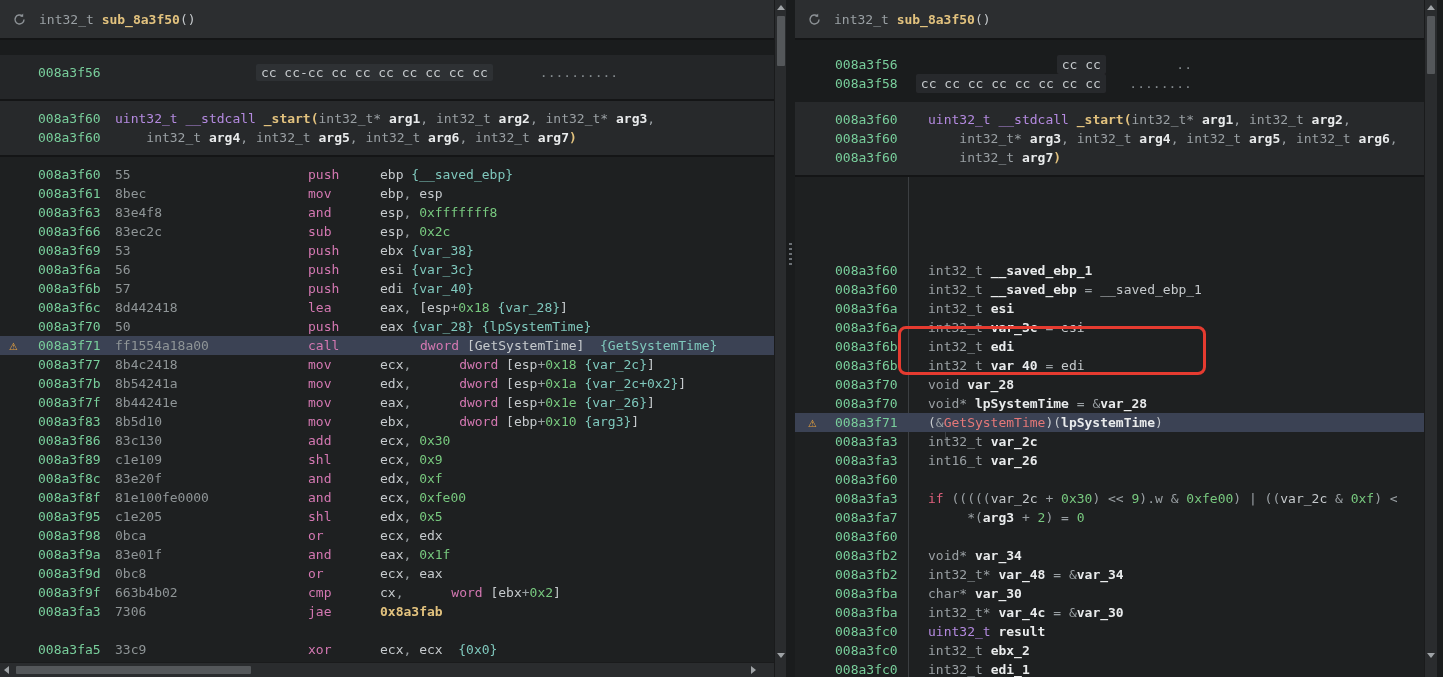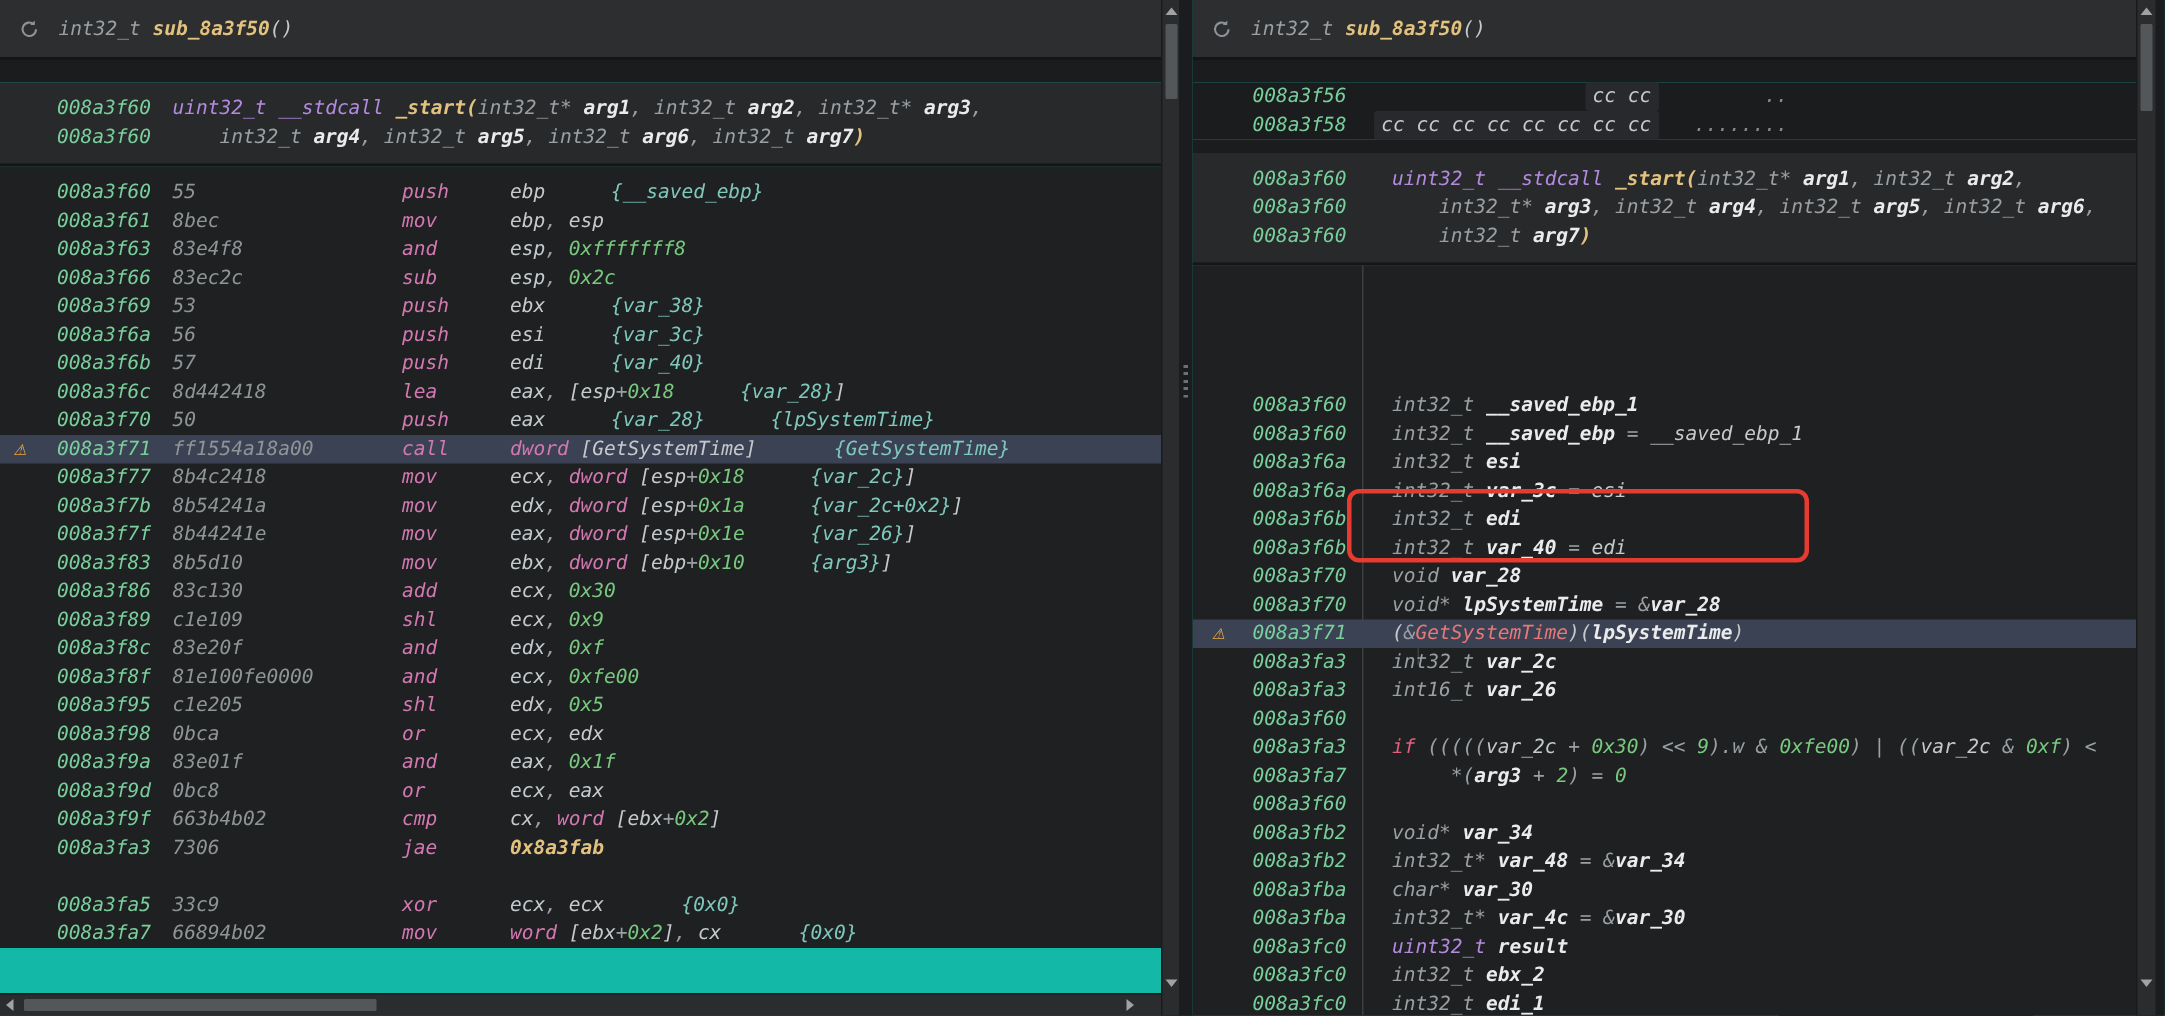--- a/index.html
+++ b/index.html
@@ -1,19 +1,19 @@
 <!DOCTYPE html>
 <html><head>
 <meta charset="utf-8">
 <style>
   html,body{margin:0;padding:0;background:#101112;}
   .app{position:relative;width:1443px;height:677px;background:#1a1c1d;overflow:hidden;
        font-family:"DejaVu Sans Mono","Liberation Mono",monospace;font-size:13px;line-height:19px;
        -webkit-font-smoothing:antialiased;}
-  .pane{position:absolute;top:0;bottom:0;overflow:hidden;background:#14b8a6;font-style:italic;}
+  .pane{position:absolute;top:0;bottom:0;overflow:hidden;background:#fca5a5;}
   .pane-left{left:0;width:774px;}
   .pane-right{left:795px;width:629px;}
   .pane-header{height:38px;background:#2c2e30;border-bottom:2px solid #141516;
                display:flex;align-items:center;padding-left:12px;white-space:pre;}
   .pane-header .hdr-text{margin-left:12px;}
   .gap{background:#1a1c1d;}
   .band-cc-l{height:36px;background:#242628;border-bottom:2px solid #141516;padding-top:8px;white-space:pre;}
   .band-sig{background:#27292b;border-bottom:2px solid #141516;padding:8px 0;white-space:pre;}
   .cc-dark{background:#1a1c1d;padding-top:0;white-space:pre;}
   .body-sec{background:#1e2021;padding-top:8px;white-space:pre;position:relative;}
@@ -27,26 +27,26 @@
   .r-row{padding-left:40px;}
   .r-addr{display:inline-block;width:73px;}
   .r-code{padding-left:20px;}
   .warn{position:absolute;top:0;font-size:14px;color:#eca43c;line-height:19px;}
   .warn-l{left:9px;} .warn-r{left:13px;}
   .chip{background:#2e3134;border-radius:2px;padding:1px 5px;}
   .chip-r{background:#27292c;border-radius:2px;padding:2px 5px;}
   
   .tk-a{color:#79cf9c;}            
   .tk-b{color:#8f9597;}            
-  .tk-m{color:#d478b2;}            
+  .tk-m{color:#d478b2;margin-left:40px;}            
   .tk-r{color:#c6cacd;}            
   .tk-w{color:#e9ebec;font-weight:bold;} 
   .tk-o{color:#9aa0a4;}            
   .tk-n{color:#78c97f;}            
-  .tk-t{color:#7fc8bd;margin-left:36px;}            
+  .tk-t{color:#7fc8bd;}            
   .tk-y{color:#e2c27e;font-weight:bold;} 
   .tk-p{color:#b48ae0;}            
   .tk-g{color:#9aa0a4;}            
   .tk-k{color:#e0607d;}            
   .tk-s{color:#e57878;}            
   .tk-d{color:#848a8e;}            
   .tk-c{color:#c6cacd;}            
   
   .guide{position:absolute;width:1px;background:#3c3f42;}
   .red-box{position:absolute;left:103px;top:326px;width:302px;height:43px;
@@ -77,20 +77,21 @@
 
   <div class="pane pane-left">
     <div class="pane-header">
       <svg class="refresh-svg" width="15" height="15" viewBox="0 0 15 15">
         <path d="M12 7.5a4.5 4.5 0 1 1-1.4-3.25" fill="none" stroke="#8d9296" stroke-width="1.4"></path>
         <path d="M11.2 1.6v3.1H8.1z" fill="#8d9296"></path>
       </svg>
       <span class="hdr-text" id="l-header"><span class="tk-g">int32_t </span><span class="tk-y">sub_8a3f50</span><span class="tk-r">()</span></span>
     </div>
     <div class="gap" style="height:15px"></div>
+    <div class="band-cc-l" id="l-ccband"><div class="row l-row"><span class="l-addr tk-a">008a3f56</span><span class="tk-o">                  </span><span class="chip tk-c">cc cc-cc cc cc cc cc cc cc cc</span><span class="tk-o">      </span><span class="tk-d">..........</span></div></div>
     <div class="band-sig" id="l-sigband"><div class="row sig-row-l"><span class="l-addr tk-a">008a3f60</span><span class="tk-p">uint32_t </span><span class="tk-p">__stdcall </span><span class="tk-y">_start</span><span class="tk-y">(</span><span class="tk-g">int32_t* </span><span class="tk-w">arg1</span><span class="tk-o">, </span><span class="tk-g">int32_t </span><span class="tk-w">arg2</span><span class="tk-o">, </span><span class="tk-g">int32_t* </span><span class="tk-w">arg3</span><span class="tk-o">,</span></div><div class="row sig-row-l"><span class="l-addr tk-a">008a3f60</span><span class="tk-g">    int32_t </span><span class="tk-w">arg4</span><span class="tk-o">, </span><span class="tk-g">int32_t </span><span class="tk-w">arg5</span><span class="tk-o">, </span><span class="tk-g">int32_t </span><span class="tk-w">arg6</span><span class="tk-o">, </span><span class="tk-g">int32_t </span><span class="tk-w">arg7</span><span class="tk-y">)</span></div></div>
     <div class="body-sec" id="l-body"><div class="row l-row"><span class="l-addr tk-a">008a3f60</span><span class="l-bytes tk-b">55</span><span class="l-mn tk-m">push</span><span class="tk-r">ebp</span><span class="tk-o"> </span><span class="tk-t">{__saved_ebp}</span></div><div class="row l-row"><span class="l-addr tk-a">008a3f61</span><span class="l-bytes tk-b">8bec</span><span class="l-mn tk-m">mov</span><span class="tk-r">ebp</span><span class="tk-o">, </span><span class="tk-r">esp</span></div><div class="row l-row"><span class="l-addr tk-a">008a3f63</span><span class="l-bytes tk-b">83e4f8</span><span class="l-mn tk-m">and</span><span class="tk-r">esp</span><span class="tk-o">, </span><span class="tk-n">0xfffffff8</span></div><div class="row l-row"><span class="l-addr tk-a">008a3f66</span><span class="l-bytes tk-b">83ec2c</span><span class="l-mn tk-m">sub</span><span class="tk-r">esp</span><span class="tk-o">, </span><span class="tk-n">0x2c</span></div><div class="row l-row"><span class="l-addr tk-a">008a3f69</span><span class="l-bytes tk-b">53</span><span class="l-mn tk-m">push</span><span class="tk-r">ebx</span><span class="tk-o"> </span><span class="tk-t">{var_38}</span></div><div class="row l-row"><span class="l-addr tk-a">008a3f6a</span><span class="l-bytes tk-b">56</span><span class="l-mn tk-m">push</span><span class="tk-r">esi</span><span class="tk-o"> </span><span class="tk-t">{var_3c}</span></div><div class="row l-row"><span class="l-addr tk-a">008a3f6b</span><span class="l-bytes tk-b">57</span><span class="l-mn tk-m">push</span><span class="tk-r">edi</span><span class="tk-o"> </span><span class="tk-t">{var_40}</span></div><div class="row l-row"><span class="l-addr tk-a">008a3f6c</span><span class="l-bytes tk-b">8d442418</span><span class="l-mn tk-m">lea</span><span class="tk-r">eax</span><span class="tk-o">, </span><span class="tk-r">[</span><span class="tk-r">esp</span><span class="tk-o">+</span><span class="tk-n">0x18</span><span class="tk-o"> </span><span class="tk-t">{var_28}</span><span class="tk-r">]</span></div><div class="row l-row"><span class="l-addr tk-a">008a3f70</span><span class="l-bytes tk-b">50</span><span class="l-mn tk-m">push</span><span class="tk-r">eax</span><span class="tk-o"> </span><span class="tk-t">{var_28}</span><span class="tk-o"> </span><span class="tk-t">{lpSystemTime}</span></div><div class="row l-row hl"><span class="warn warn-l">⚠</span><span class="l-addr tk-a">008a3f71</span><span class="l-bytes tk-b">ff1554a18a00</span><span class="l-mn tk-m">call</span><span class="tk-m">dword </span><span class="tk-r">[</span><span class="tk-r">GetSystemTime</span><span class="tk-r">]</span><span class="tk-o">  </span><span class="tk-t">{GetSystemTime}</span></div><div class="row l-row"><span class="l-addr tk-a">008a3f77</span><span class="l-bytes tk-b">8b4c2418</span><span class="l-mn tk-m">mov</span><span class="tk-r">ecx</span><span class="tk-o">, </span><span class="tk-m">dword </span><span class="tk-r">[</span><span class="tk-r">esp</span><span class="tk-o">+</span><span class="tk-n">0x18</span><span class="tk-o"> </span><span class="tk-t">{var_2c}</span><span class="tk-r">]</span></div><div class="row l-row"><span class="l-addr tk-a">008a3f7b</span><span class="l-bytes tk-b">8b54241a</span><span class="l-mn tk-m">mov</span><span class="tk-r">edx</span><span class="tk-o">, </span><span class="tk-m">dword </span><span class="tk-r">[</span><span class="tk-r">esp</span><span class="tk-o">+</span><span class="tk-n">0x1a</span><span class="tk-o"> </span><span class="tk-t">{var_2c+0x2}</span><span class="tk-r">]</span></div><div class="row l-row"><span class="l-addr tk-a">008a3f7f</span><span class="l-bytes tk-b">8b44241e</span><span class="l-mn tk-m">mov</span><span class="tk-r">eax</span><span class="tk-o">, </span><span class="tk-m">dword </span><span class="tk-r">[</span><span class="tk-r">esp</span><span class="tk-o">+</span><span class="tk-n">0x1e</span><span class="tk-o"> </span><span class="tk-t">{var_26}</span><span class="tk-r">]</span></div><div class="row l-row"><span class="l-addr tk-a">008a3f83</span><span class="l-bytes tk-b">8b5d10</span><span class="l-mn tk-m">mov</span><span class="tk-r">ebx</span><span class="tk-o">, </span><span class="tk-m">dword </span><span class="tk-r">[</span><span class="tk-r">ebp</span><span class="tk-o">+</span><span class="tk-n">0x10</span><span class="tk-o"> </span><span class="tk-t">{arg3}</span><span class="tk-r">]</span></div><div class="row l-row"><span class="l-addr tk-a">008a3f86</span><span class="l-bytes tk-b">83c130</span><span class="l-mn tk-m">add</span><span class="tk-r">ecx</span><span class="tk-o">, </span><span class="tk-n">0x30</span></div><div class="row l-row"><span class="l-addr tk-a">008a3f89</span><span class="l-bytes tk-b">c1e109</span><span class="l-mn tk-m">shl</span><span class="tk-r">ecx</span><span class="tk-o">, </span><span class="tk-n">0x9</span></div><div class="row l-row"><span class="l-addr tk-a">008a3f8c</span><span class="l-bytes tk-b">83e20f</span><span class="l-mn tk-m">and</span><span class="tk-r">edx</span><span class="tk-o">, </span><span class="tk-n">0xf</span></div><div class="row l-row"><span class="l-addr tk-a">008a3f8f</span><span class="l-bytes tk-b">81e100fe0000</span><span class="l-mn tk-m">and</span><span class="tk-r">ecx</span><span class="tk-o">, </span><span class="tk-n">0xfe00</span></div><div class="row l-row"><span class="l-addr tk-a">008a3f95</span><span class="l-bytes tk-b">c1e205</span><span class="l-mn tk-m">shl</span><span class="tk-r">edx</span><span class="tk-o">, </span><span class="tk-n">0x5</span></div><div class="row l-row"><span class="l-addr tk-a">008a3f98</span><span class="l-bytes tk-b">0bca</span><span class="l-mn tk-m">or</span><span class="tk-r">ecx</span><span class="tk-o">, </span><span class="tk-r">edx</span></div><div class="row l-row"><span class="l-addr tk-a">008a3f9a</span><span class="l-bytes tk-b">83e01f</span><span class="l-mn tk-m">and</span><span class="tk-r">eax</span><span class="tk-o">, </span><span class="tk-n">0x1f</span></div><div class="row l-row"><span class="l-addr tk-a">008a3f9d</span><span class="l-bytes tk-b">0bc8</span><span class="l-mn tk-m">or</span><span class="tk-r">ecx</span><span class="tk-o">, </span><span class="tk-r">eax</span></div><div class="row l-row"><span class="l-addr tk-a">008a3f9f</span><span class="l-bytes tk-b">663b4b02</span><span class="l-mn tk-m">cmp</span><span class="tk-r">cx</span><span class="tk-o">, </span><span class="tk-m">word </span><span class="tk-r">[</span><span class="tk-r">ebx</span><span class="tk-o">+</span><span class="tk-n">0x2</span><span class="tk-r">]</span></div><div class="row l-row"><span class="l-addr tk-a">008a3fa3</span><span class="l-bytes tk-b">7306</span><span class="l-mn tk-m">jae</span><span class="tk-y">0x8a3fab</span></div><div class="row l-row"></div><div class="row l-row"><span class="l-addr tk-a">008a3fa5</span><span class="l-bytes tk-b">33c9</span><span class="l-mn tk-m">xor</span><span class="tk-r">ecx</span><span class="tk-o">, </span><span class="tk-r">ecx</span><span class="tk-o">  </span><span class="tk-t">{0x0}</span></div><div class="row l-row"><span class="l-addr tk-a">008a3fa7</span><span class="l-bytes tk-b">66894b02</span><span class="l-mn tk-m">mov</span><span class="tk-m">word </span><span class="tk-r">[</span><span class="tk-r">ebx</span><span class="tk-o">+</span><span class="tk-n">0x2</span><span class="tk-r">]</span><span class="tk-o">, </span><span class="tk-r">cx</span><span class="tk-o">  </span><span class="tk-t">{0x0}</span></div></div>
     <div class="hscroll hs-left">
       <div class="arr arr-left"></div>
       <div class="thumb-h" style="left:16px;width:235px"></div>
       <div class="arr arr-right" style="right:18px"></div>
     </div>
   </div>
 
   <div class="vscroll vs-left">

